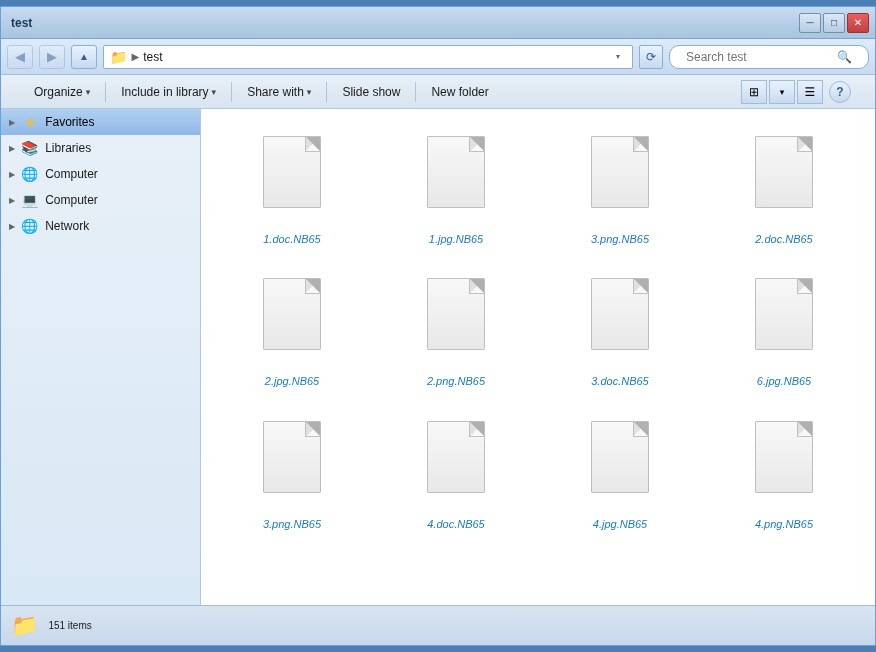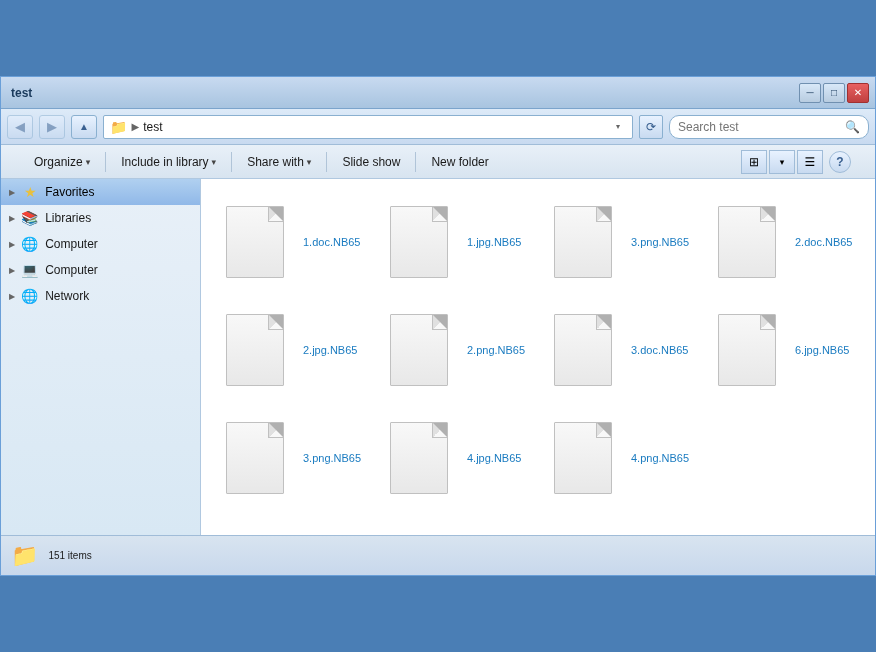--- a/index.html
+++ b/index.html
@@ -9,21 +9,21 @@
       background: #4a7eb5;
       display: flex;
       justify-content: center;
       align-items: center;
       width: 876px;
       height: 652px;
       overflow: hidden;
     }
     .window {
       width: 876px;
-      height: 500px;
+      height: 640px;
       background: #0369a1;
       border: 1px solid #6a9fd8;
       display: flex;
       flex-direction: column;
     }
     
     .title-bar {
       background: linear-gradient(to bottom, #c8daf0 0%, #a8c4e0 100%);
       height: 32px;
       display: flex;
@@ -128,21 +128,21 @@
       color: #3a6090;
     }
     .search-box {
       height: 24px;
       width: 200px;
       border: 1px solid #8ab0d0;
       border-radius: 10px;
       background: white;
       display: flex;
       align-items: center;
-      padding: 0 8px;
+      padding: 0 16px;
       gap: 4px;
     }
     .search-box input {
       border: none;
       outline: none;
       font-size: 12px;
       width: 100%;
       background: transparent;
       color: #999;
     }
@@ -256,27 +256,28 @@
       padding: 10px;
     }
     .files-grid {
       display: grid;
       grid-template-columns: repeat(4, 1fr);
       gap: 10px;
       padding: 4px;
     }
     .file-item {
       display: flex;
-      flex-direction: row;
+      flex-direction: column;
       align-items: center;
       padding: 8px 4px;
       cursor: pointer;
       border: 1px solid transparent;
       border-radius: 2px;
-      gap: 13px;
+      gap: 20px;
+      font-style: italic;
     }
     .file-icon-wrapper {
       width: 70px;
       height: 80px;
       position: relative;
       display: flex;
       align-items: center;
       justify-content: center;
     }
     
@@ -490,20 +491,26 @@
           <div class="file-item">
             <div class="file-icon-wrapper">
               <div class="doc-icon"></div>
             </div>
             <div class="file-name">3.png.NB65</div>
           </div>
           <div class="file-item">
             <div class="file-icon-wrapper">
               <div class="doc-icon"></div>
             </div>
+            <div class="file-name">4.doc.NB65</div>
+          </div>
+          <div class="file-item">
+            <div class="file-icon-wrapper">
+              <div class="doc-icon"></div>
+            </div>
             <div class="file-name">4.jpg.NB65</div>
           </div>
           <div class="file-item">
             <div class="file-icon-wrapper">
               <div class="doc-icon"></div>
             </div>
             <div class="file-name">4.png.NB65</div>
           </div>
         </div>
     </div>

